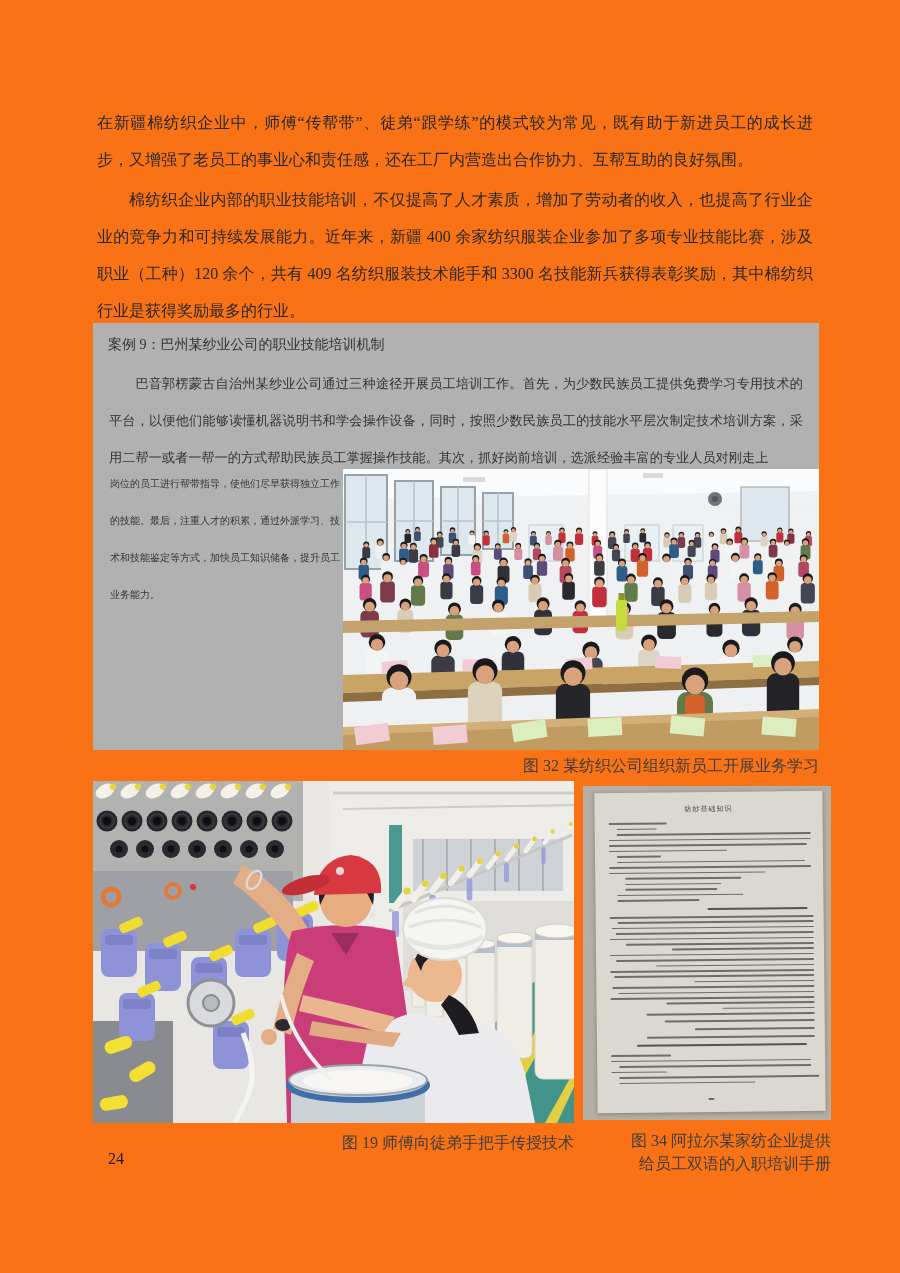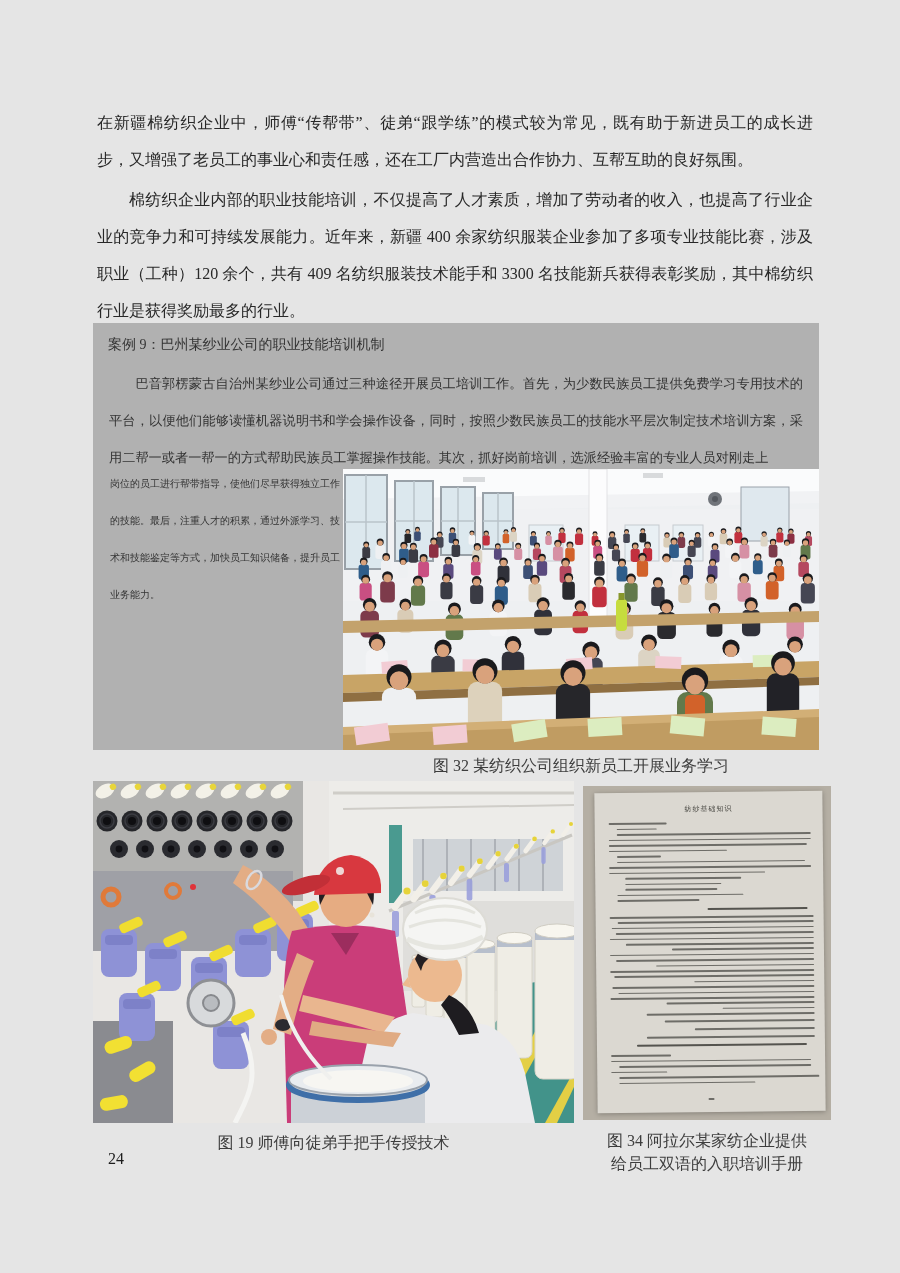--- a/index.html
+++ b/index.html
@@ -1,26 +1,26 @@
 <!DOCTYPE html>
 <html><head>
 <meta charset="utf-8">
 <style>
   html,body{margin:0;padding:0;background:#ffffff;}
-  .page{position:relative;width:900px;height:1273px;background:#e5e5e5;overflow:hidden;
+  .page{position:relative;width:900px;height:1273px;background:#f97316;overflow:hidden;
         font-family:"Liberation Serif","DejaVu Serif",serif;color:#262626;}
   .abs{position:absolute;}
   .bodyp{font-size:16px;line-height:37px;text-align:justify;color:#282828;}
   .indent{text-indent:2em;}
   .casebox{background:#b1b1b1;color:#333333;}
   .case-title{font-size:14px;line-height:24px;padding:10px 32px 0 15px;}
   .case-intro{font-size:13.2px;line-height:37px;text-align:justify;text-indent:2em;
               margin-top:8px;padding:0 16px;}
   .case-side{font-size:10px;line-height:37px;text-align:justify;color:#333333;}
-  .caption{font-size:16px;color:#3d3d3d;text-align:center;line-height:23px;}
+  .caption{font-size:16px;color:#3d3d3d;text-align:right;line-height:23px;}
   .photo{overflow:hidden;}
   .pagenum{font-size:16px;color:#1c1c1c;}
   .manual{background:#b5afa4;}
   .manual-page{position:absolute;left:13px;top:6px;width:228px;height:320px;background:#dbd8d1;
                transform:rotate(-0.6deg);box-shadow:0 1px 5px rgba(0,0,0,.28);}
   .manual-title{position:absolute;top:12px;left:0;width:100%;text-align:center;font-size:7px;
                 color:#45443f;letter-spacing:1px;}
   .tline{position:absolute;background:#6e6d68;height:1.6px;border-radius:1px;}
 </style>
 </head>

